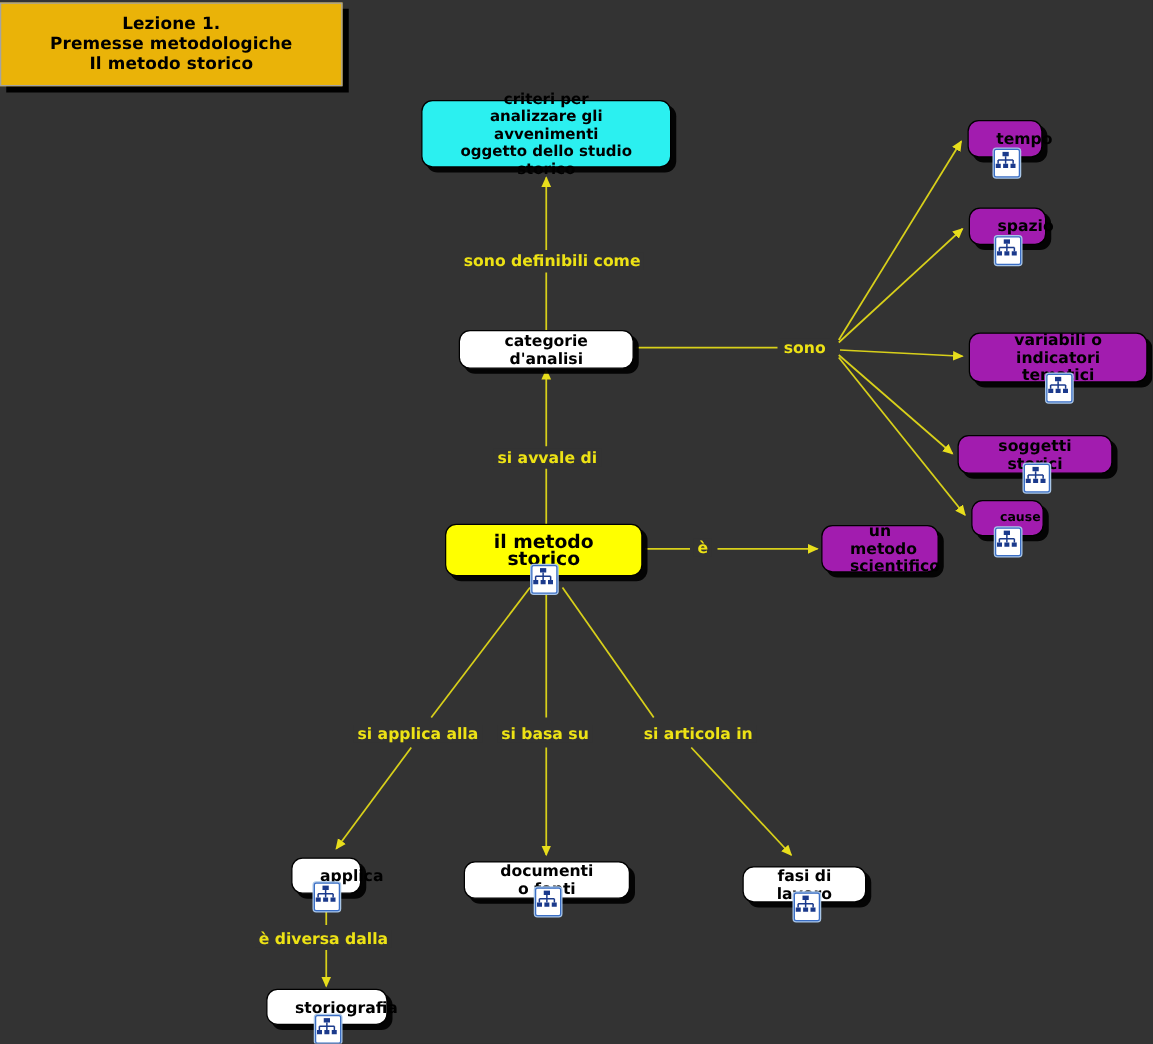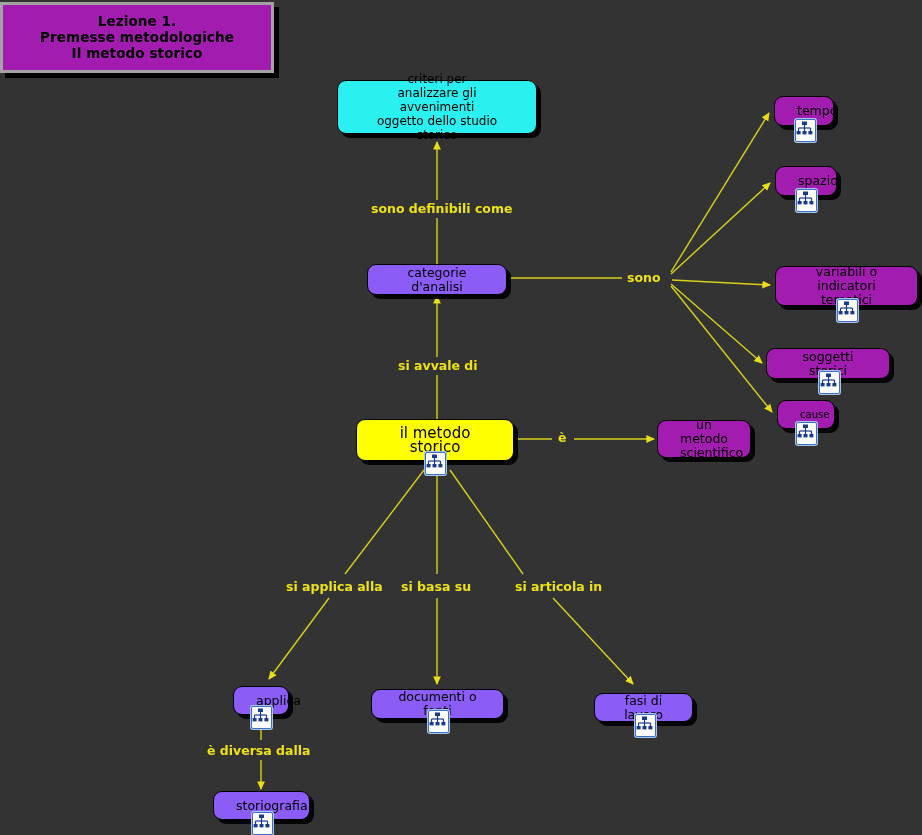--- a/index.html
+++ b/index.html
@@ -26,52 +26,52 @@
     pointer-events: none;
   }
 
   
   .title-box {
     position: absolute;
     left: 0px;
     top: 2px;
     width: 274px;
     box-sizing: border-box;
-    background: #a21caf;
-    border: 3px solid #a3a3a3;
+    background: #eab308;
+    border: 1px solid #a3a3a3;
     box-shadow: 5px 5px 0 #000000;
     padding: 8px 6px 9px 6px;
     text-align: center;
     color: #000000;
     font-weight: bold;
     font-size: 13.5px;
     line-height: 16px;
     letter-spacing: 0.1px;
   }
 
   
   .node {
     position: absolute;
     box-sizing: border-box;
     border: 1px solid #000000;
     border-radius: 9px;
     box-shadow: 4px 4px 0 rgba(0,0,0,0.92);
     color: #000000;
-    font-weight: normal;
+    font-weight: bold;
     display: flex;
     align-items: center;
     justify-content: center;
     text-align: center;
     line-height: 14px;
     padding: 0 22px;
   }
   .node-yellow  { background: #FFFF00; }
   .node-cyan    { background: #2BF0F0; }
   .node-green   { background: #a21caf; }
-  .node-salmon  { background: #8b5cf6; }
+  .node-salmon  { background: #ffffff; }
 
   .node .txt { display: block; width: 100%; }
 
   
   .submap {
     position: absolute;
     width: 19px;
     height: 21px;
     background: #FFFFFF;
     border: 1px solid #3B6EC4;

